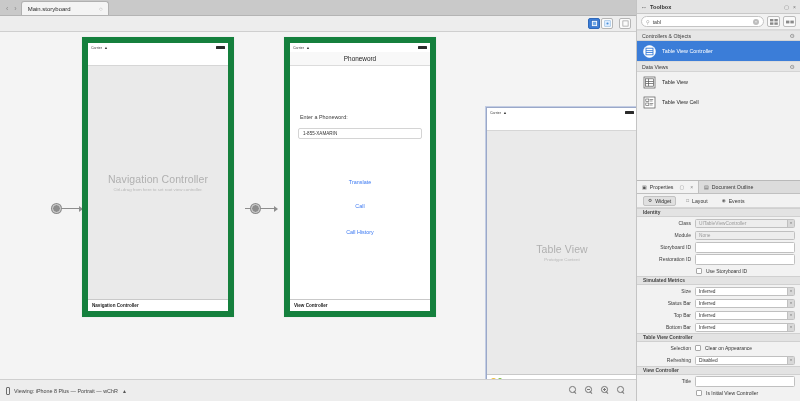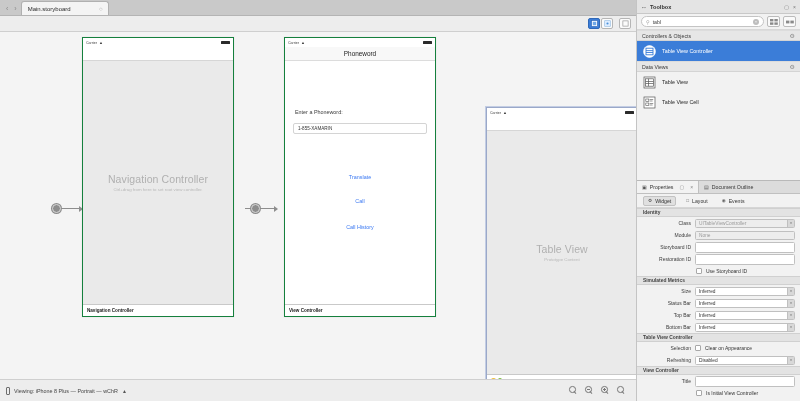--- a/index.html
+++ b/index.html
@@ -52,21 +52,21 @@
   
   .canvas {
     position: absolute; left: 0; top: 32px; width: 636px; height: 347px;
     background: #f4f4f4; overflow: hidden;
   }
 
   
   .scene { position: absolute; }
   .device {
     background: #ffffff;
-    border: 1px solid #15803d;
+    border: 6px solid #15803d;
     box-shadow: 0 0 0 0.5px rgba(0,0,0,0.04);
     display: flex; flex-direction: column;
   }
   .device.selected { border: 1px solid #9aa8c9; box-shadow: 0 0 0 1px #c3cde3; }
   .statusbar {
     height: 9px; flex: 0 0 9px; display: flex; align-items: center;
     padding: 0 3px; font-size: 3.6px; color: #3a3a3a; background: #ffffff;
   }
   .sb-left { display: flex; align-items: center; gap: 2px; }
   .sb-battery {

